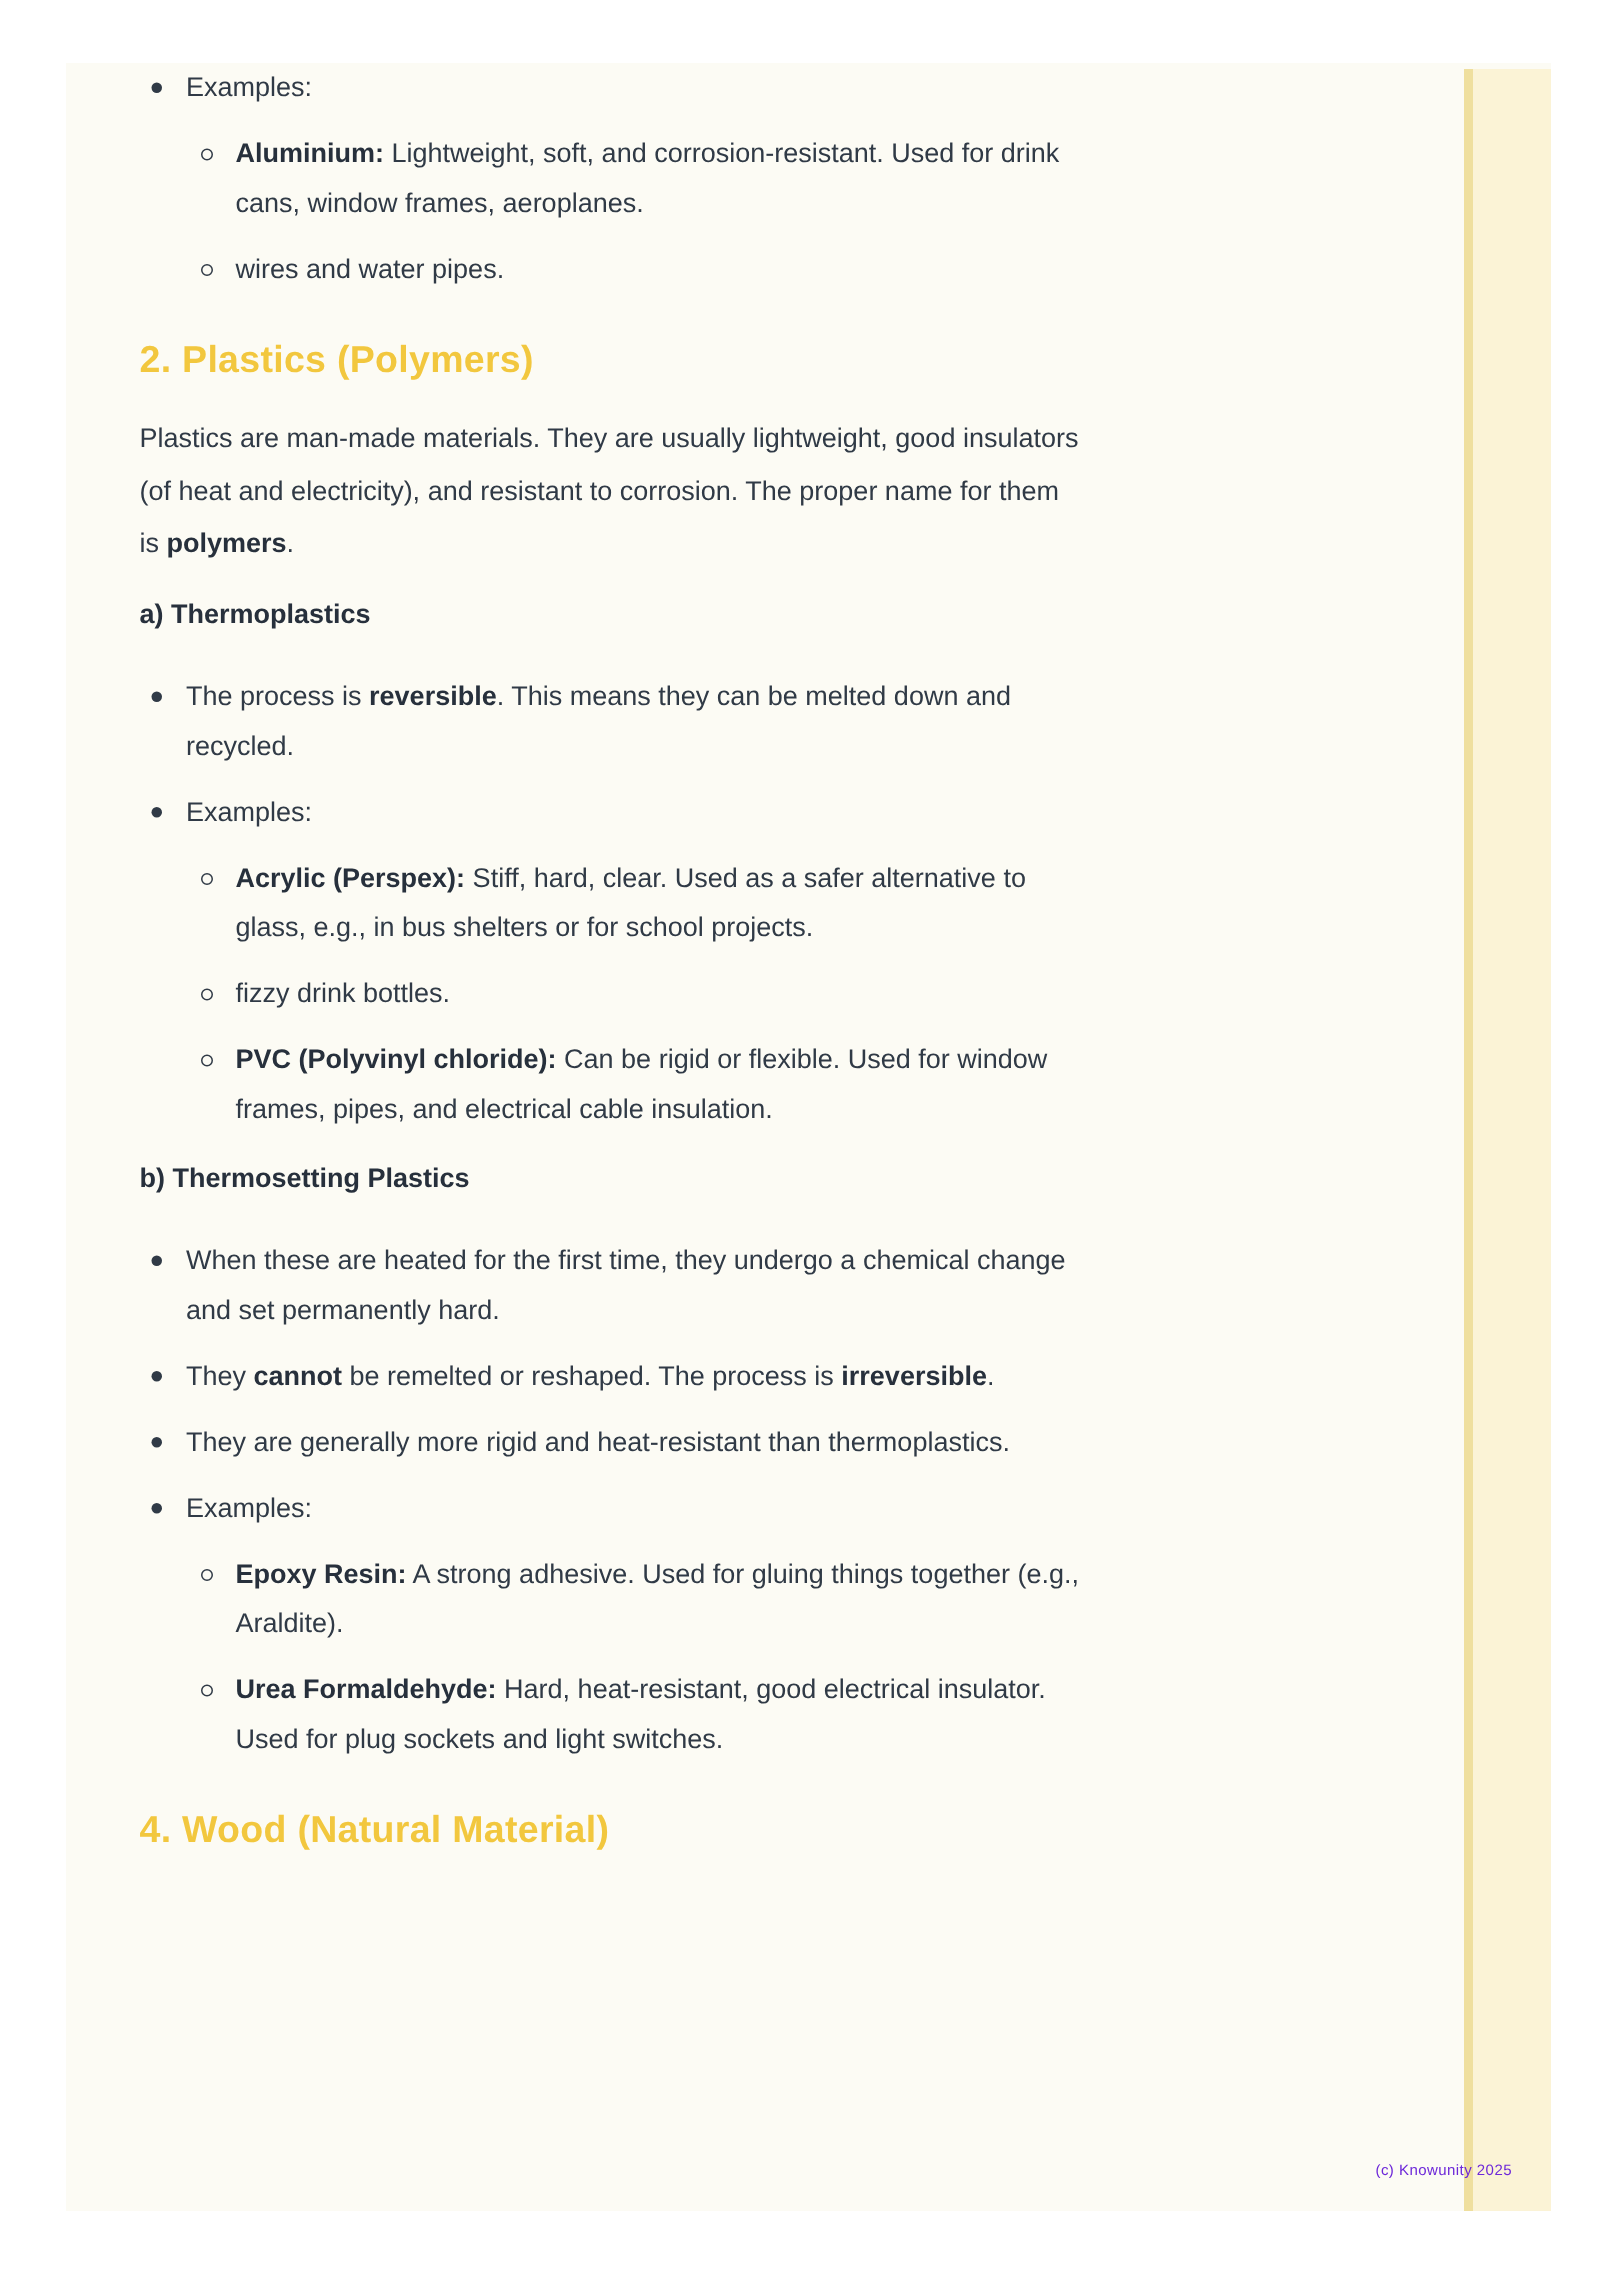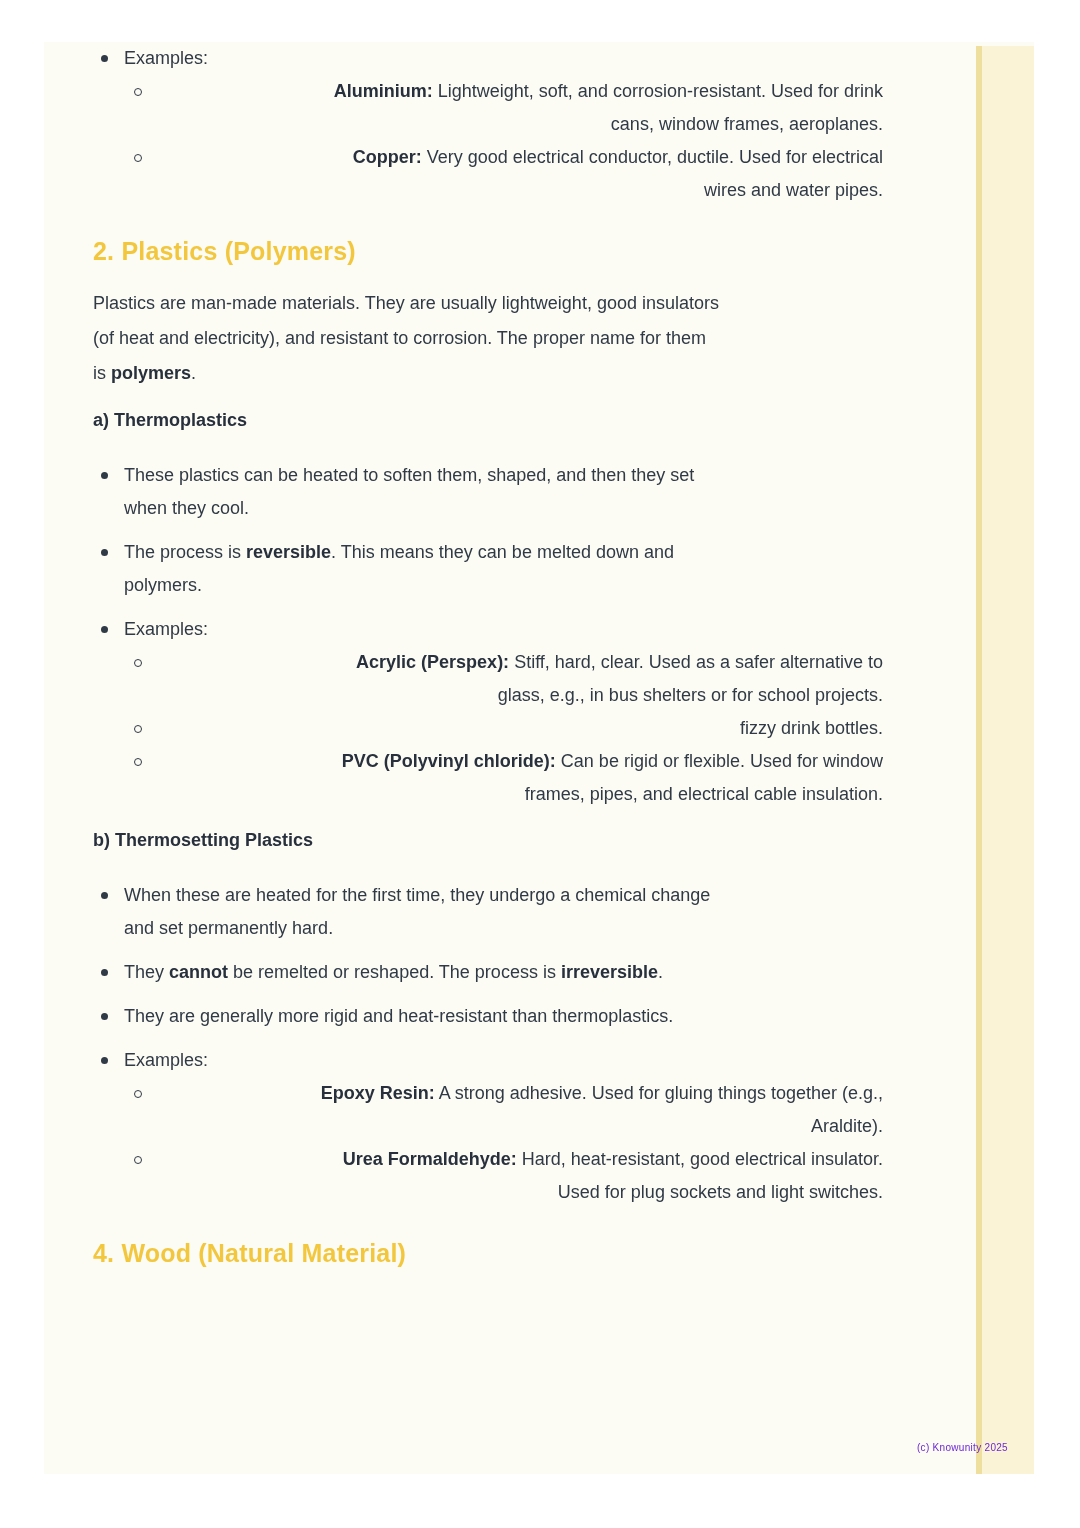--- a/index.html
+++ b/index.html
@@ -52,21 +52,21 @@
   .line { line-height:33px; }
   .m1 {
     position:absolute; left:8px; top:13px;
     width:7px; height:7px; border-radius:50%;
     background:#303a46;
   }
   .sub { margin:0; }
   .li2 {
     position:relative;
     padding-left:33px;
-    text-align:right;
+    margin-top:11px;
   }
   .m2 {
     position:absolute; left:10px; top:13px;
     width:8px; height:8px; border-radius:50%;
     border:1.5px solid #303a46;
     box-sizing:border-box;
     background:transparent;
   }
   strong { font-weight:bold; color:#27303c; }
   .footer {
@@ -88,43 +88,37 @@
           <div class="m1"></div>
           <div class="line"><span>Examples:</span></div>
           <div class="sub">
             <div class="li2">
               <div class="m2"></div>
               <div class="line"><strong>Aluminium:</strong><span> Lightweight, soft, and corrosion-resistant. Used for drink</span></div>
               <div class="line"><span>cans, window frames, aeroplanes.</span></div>
             </div>
             <div class="li2">
               <div class="m2"></div>
-              <div class="line"><strong>Copper:</strong><span> Very good electrical conductor, ductile. Used for electrical</span></div>
               <div class="line"><span>wires and water pipes.</span></div>
             </div>
           </div>
         </div>
       </div>
       <div class="h2">2. Plastics (Polymers)</div>
       <div class="p">
         <div class="pline"><span>Plastics are man-made materials. They are usually lightweight, good insulators</span></div>
         <div class="pline"><span>(of heat and electricity), and resistant to corrosion. The proper name for them</span></div>
         <div class="pline"><span>is </span><strong>polymers</strong><span>.</span></div>
       </div>
       <div class="h3">a) Thermoplastics</div>
       <div class="ul">
         <div class="li">
           <div class="m1"></div>
-          <div class="line"><span>These plastics can be heated to soften them, shaped, and then they set</span></div>
-          <div class="line"><span>when they cool.</span></div>
-        </div>
-        <div class="li">
-          <div class="m1"></div>
           <div class="line"><span>The process is </span><strong>reversible</strong><span>. This means they can be melted down and</span></div>
-          <div class="line"><span>polymers.</span></div>
+          <div class="line"><span>recycled.</span></div>
         </div>
         <div class="li">
           <div class="m1"></div>
           <div class="line"><span>Examples:</span></div>
           <div class="sub">
             <div class="li2">
               <div class="m2"></div>
               <div class="line"><strong>Acrylic (Perspex):</strong><span> Stiff, hard, clear. Used as a safer alternative to</span></div>
               <div class="line"><span>glass, e.g., in bus shelters or for school projects.</span></div>
             </div>

